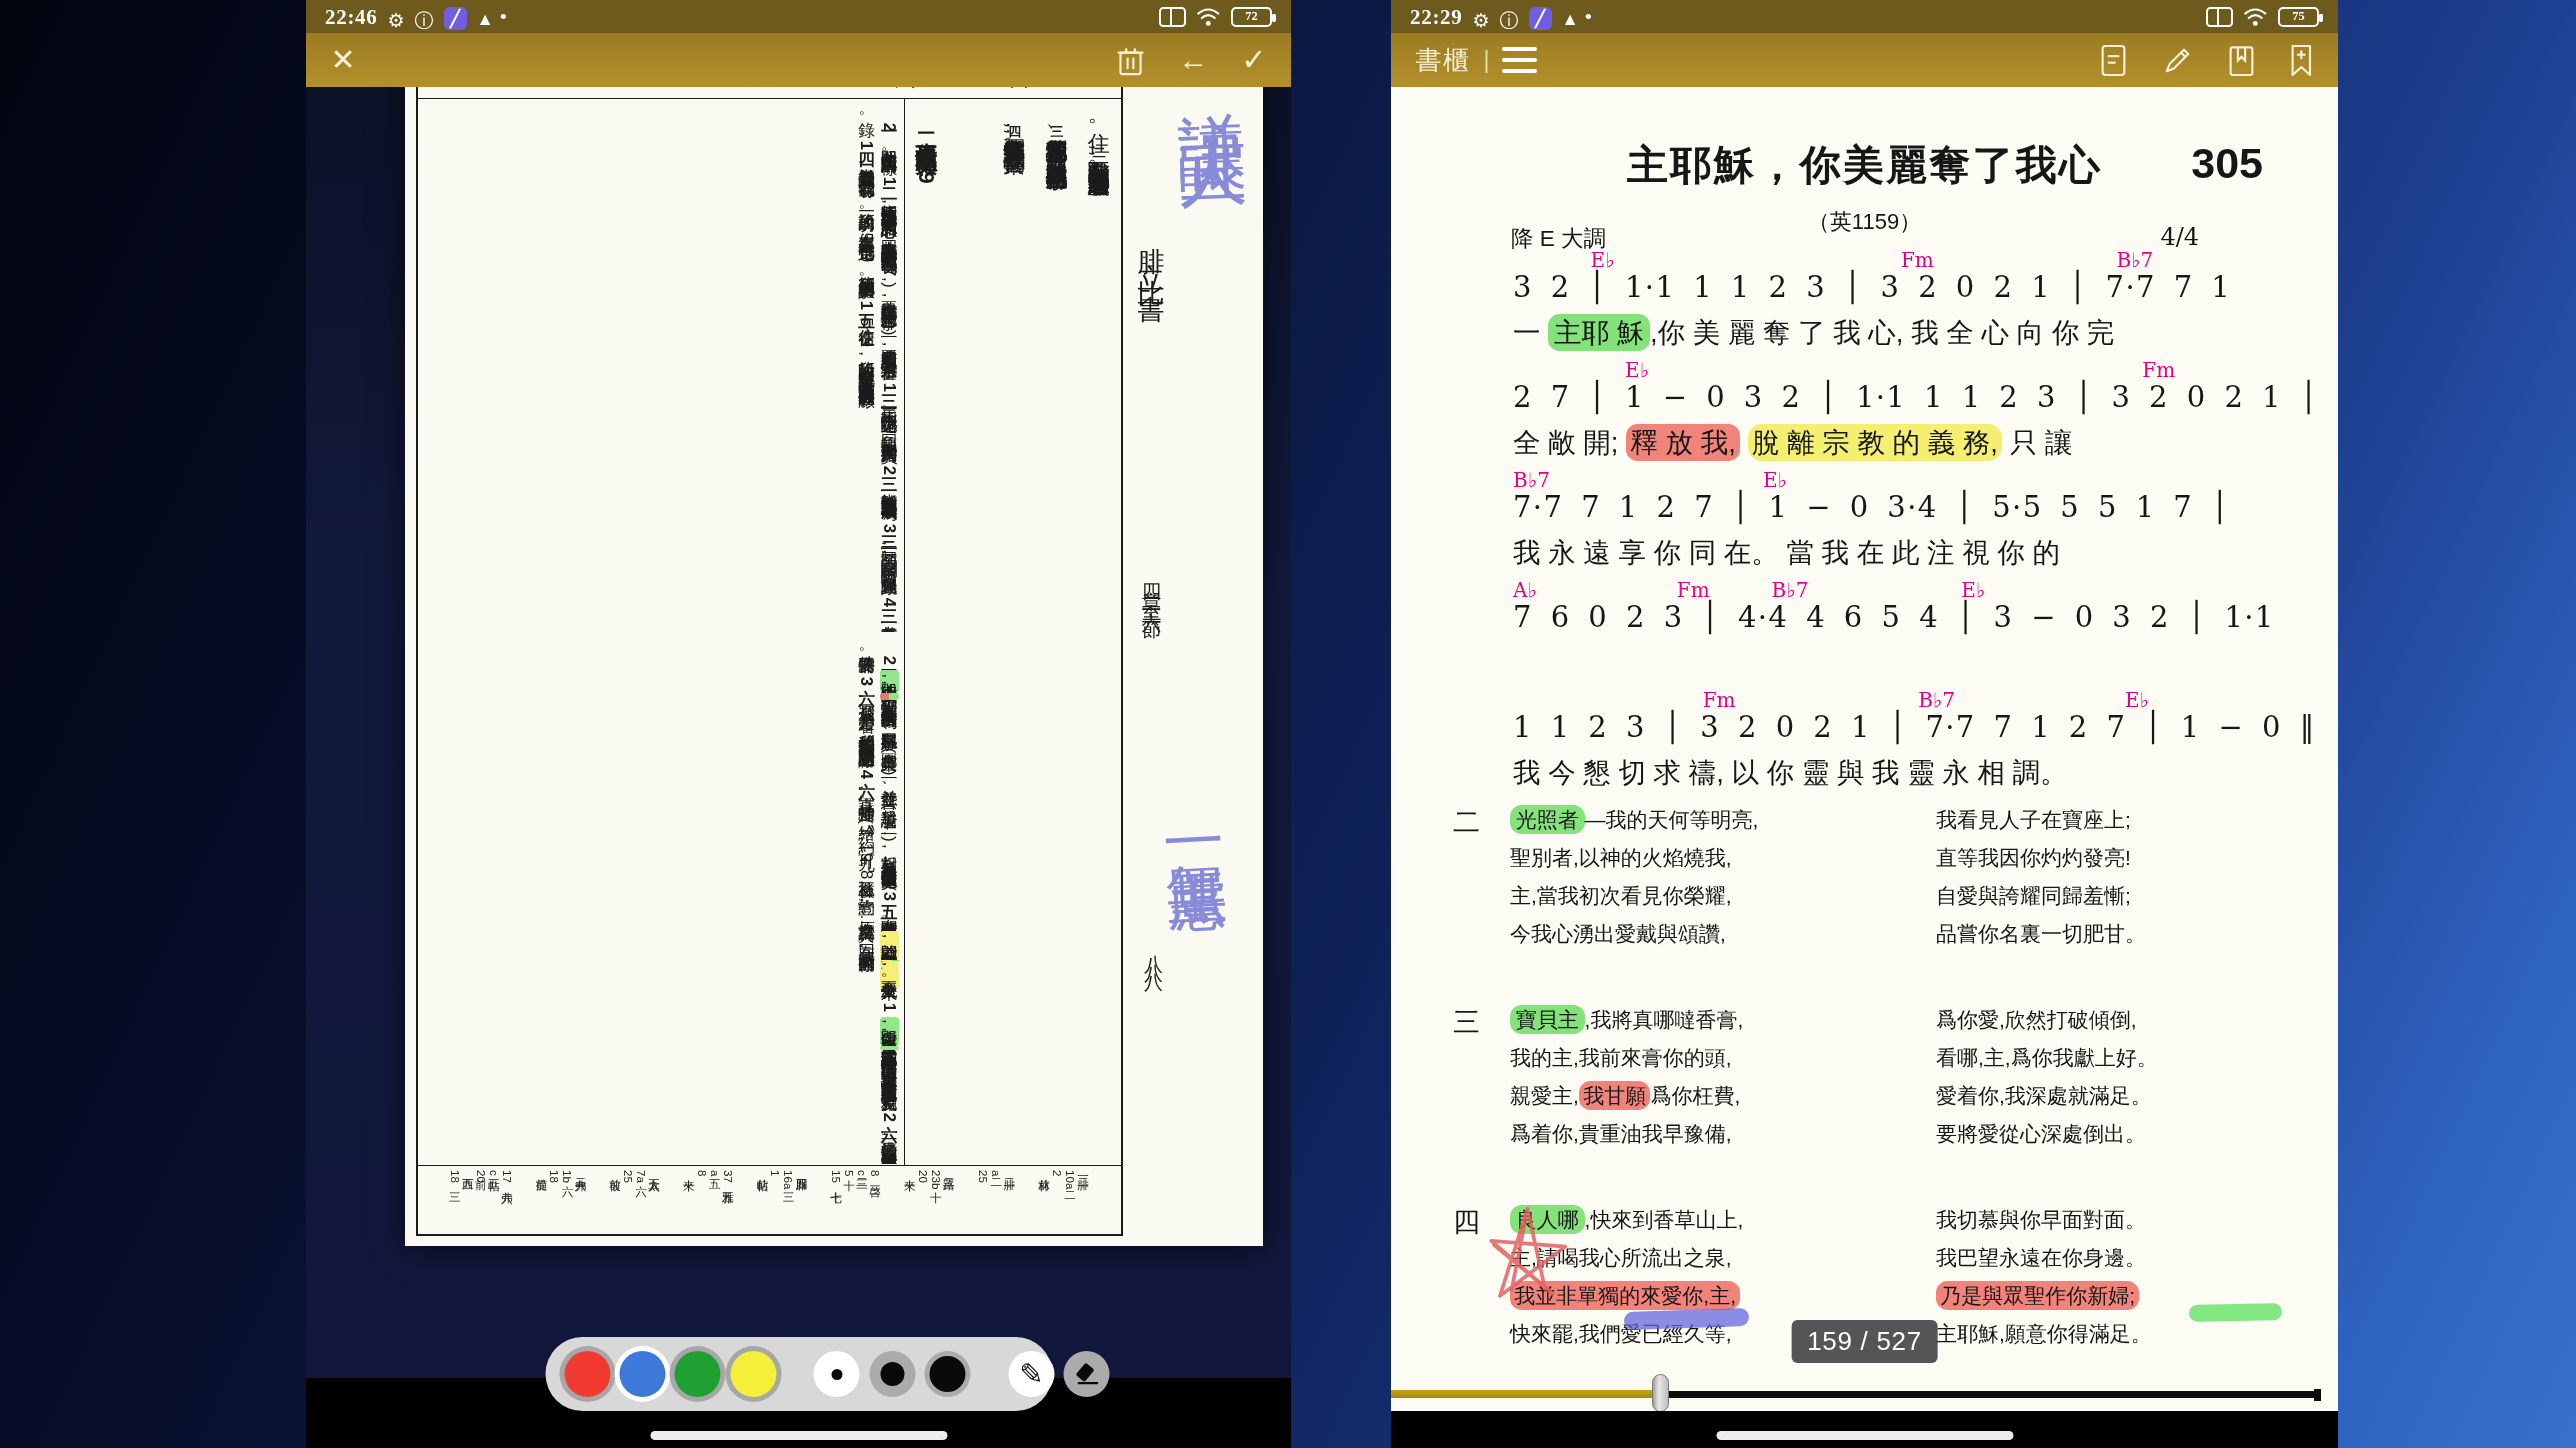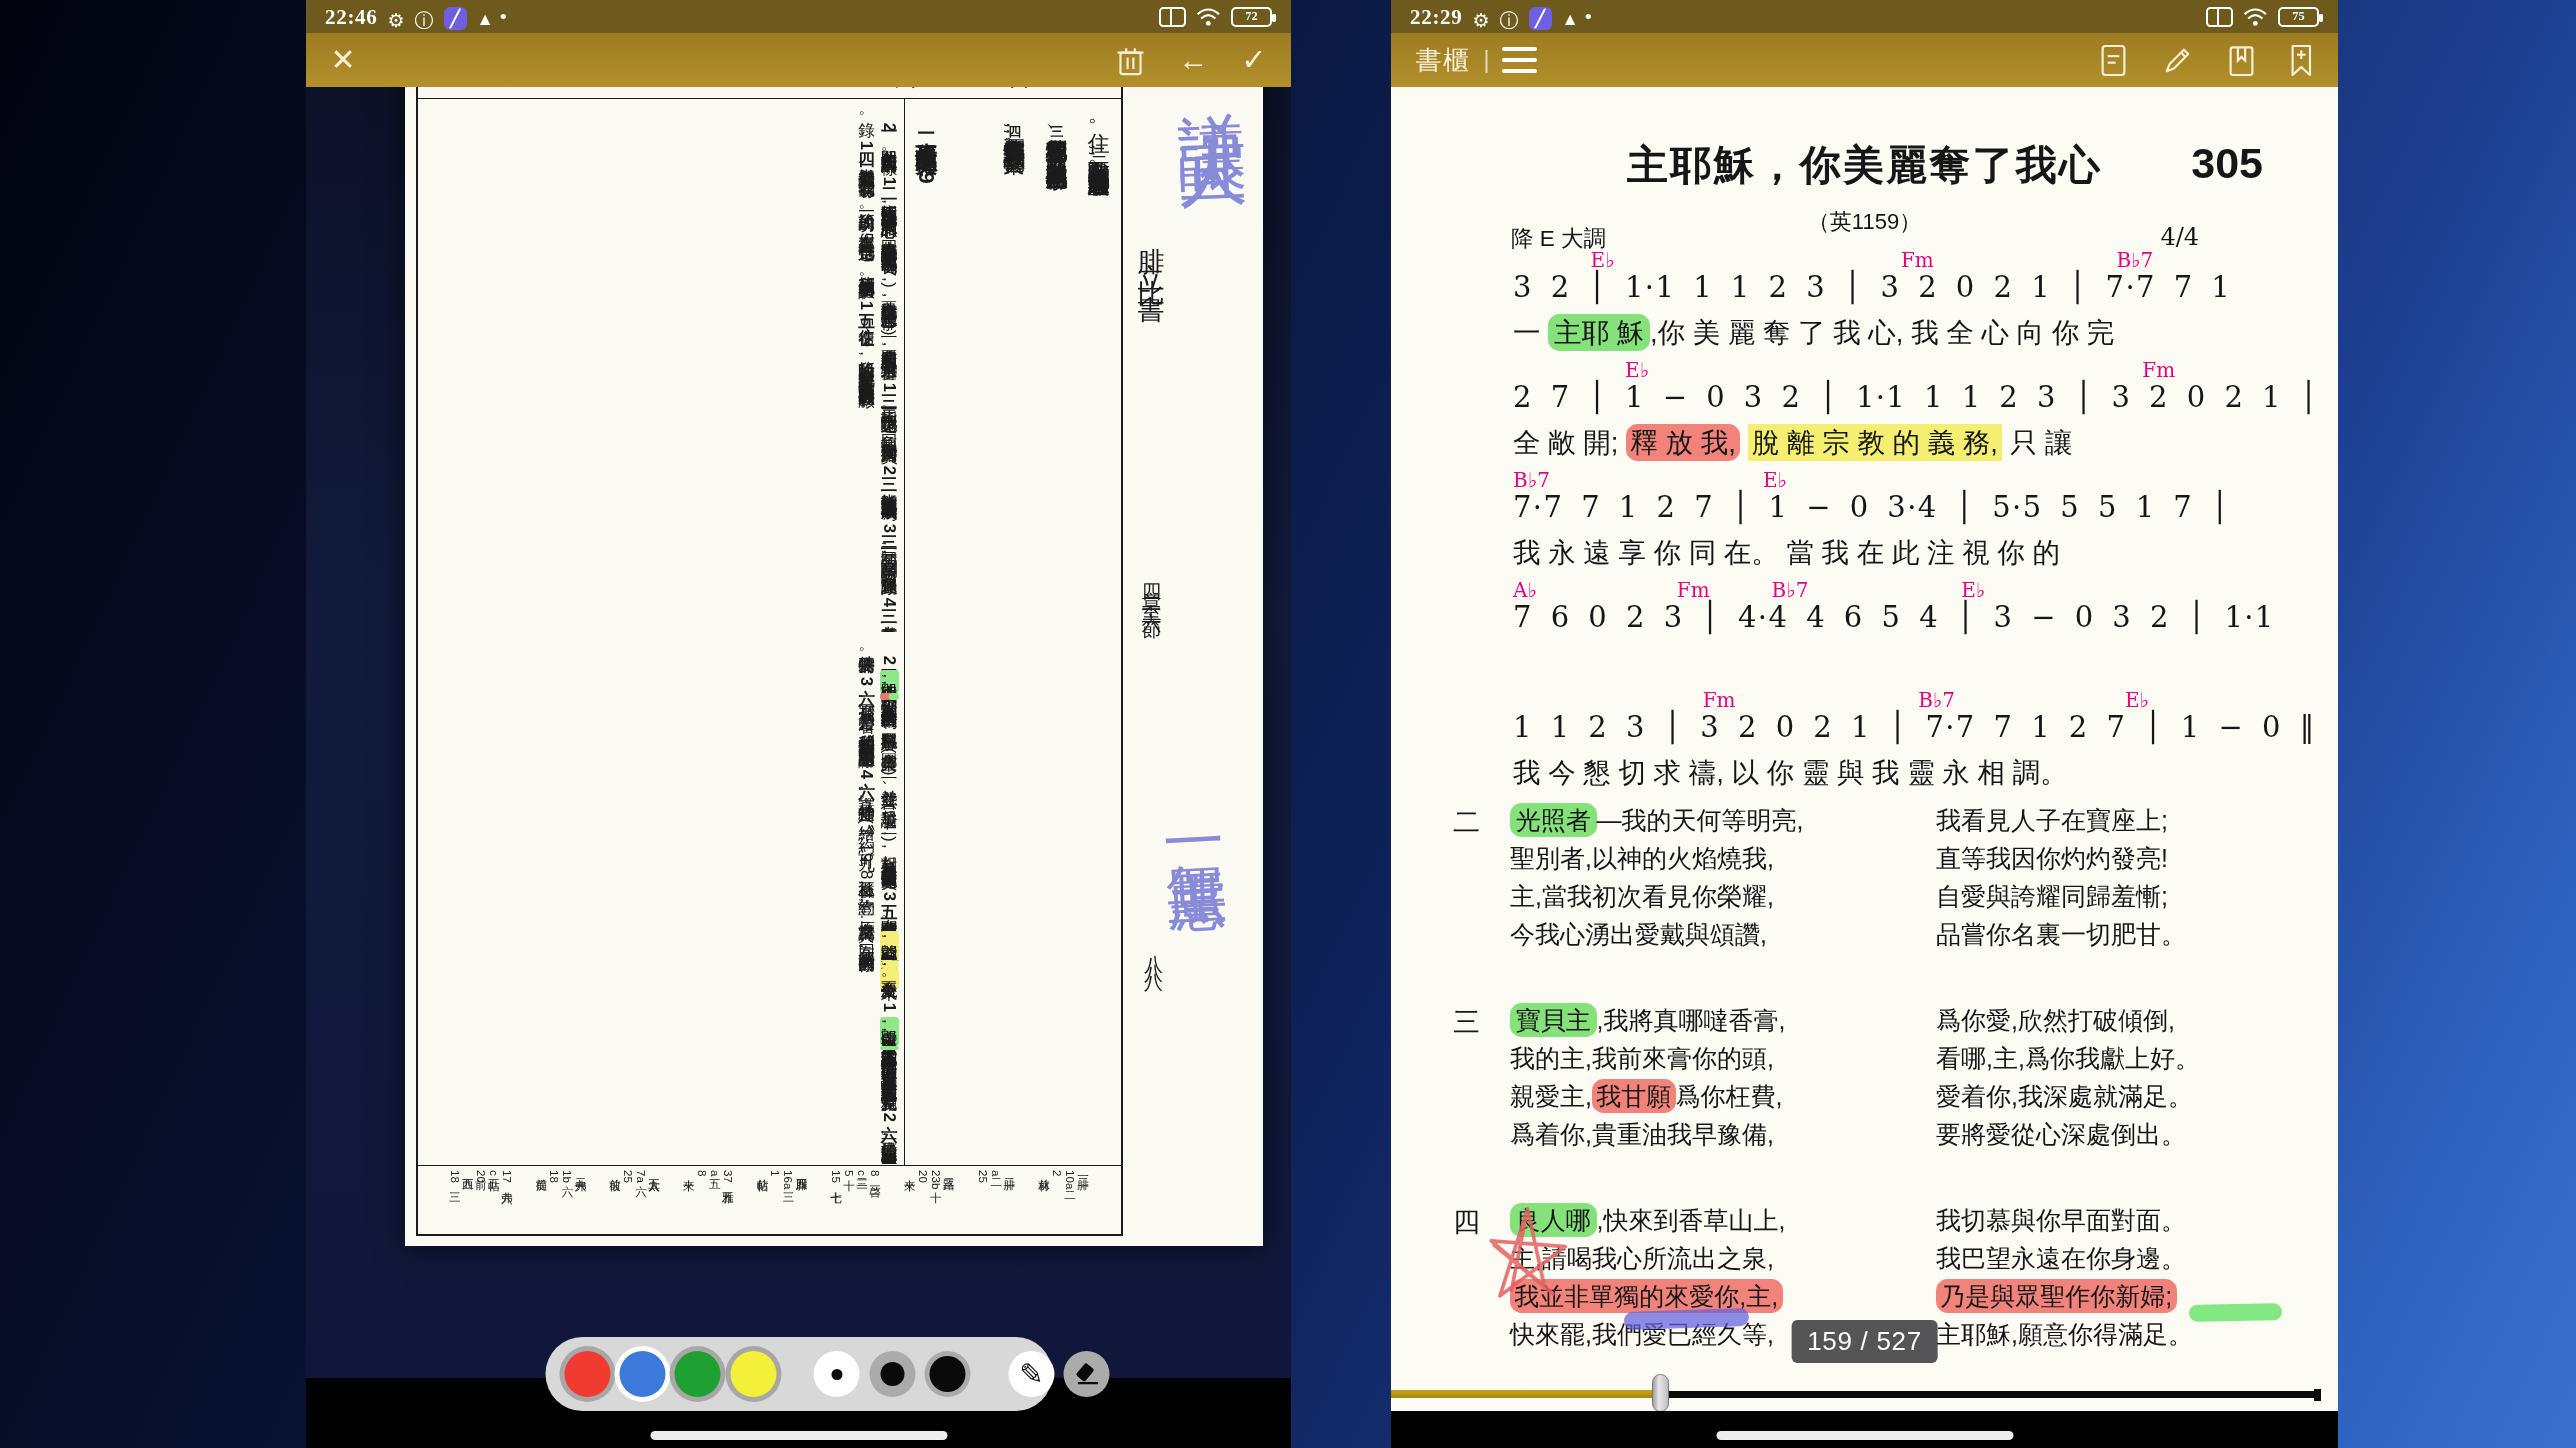--- a/index.html
+++ b/index.html
@@ -112,27 +112,27 @@
 
   .systems{position:absolute;top:161px;left:122px;width:862px;}
   .sys{height:110px;position:relative;}
   .chordline{position:relative;height:22px;}
   .chord{position:absolute;top:0;color:#e6007e;font-size:20px;font-family:"DejaVu Serif","Liberation Serif",serif;}
   .noteline{height:35px;font-size:29px;font-family:"DejaVu Serif","Liberation Serif",serif;
     letter-spacing:1.4px;word-spacing:7.2px;white-space:nowrap;}
   .lyricline{margin-top:10px;height:39px;font-size:27.5px;white-space:nowrap;}
   .rcontent .hl-g{background:#85e27b;border-radius:11.6px;padding:2.9px 5.8px;}
   .rcontent .hl-r{background:#f2837a;border-radius:11.6px;padding:2.9px 4.3px;}
-  .rcontent .hl-y{background:#f4ee71;border-radius:1px;padding:2.9px 4.3px;text-align:right;}
+  .rcontent .hl-y{background:#f4ee71;border-radius:14px;padding:2.9px 4.3px;text-align:right;}
 
   .verses{position:absolute;top:714px;left:62px;width:840px;}
   .verse{margin-bottom:48px;display:flex;}
   .verse-num{width:57px;font-size:27px;padding-top:2.9px;}
   .vrows{flex:1;}
-  .vrow{display:flex;height:38px;line-height:38px;font-size:25px;white-space:nowrap;align-items:center;}
+  .vrow{display:flex;height:38px;line-height:38px;font-size:21px;white-space:nowrap;align-items:center;}
   .vcell-l{width:426px;}
   .vcell-r{flex:1;}
 
   .star-doodle{position:absolute;left:93px;top:1116px;}
   .stroke-blue{position:absolute;left:233px;top:1223px;width:125px;height:18px;background:rgba(97,97,222,.72);
     border-radius:9.4px;transform:rotate(-2deg);}
   .stroke-green{position:absolute;left:798px;top:1217px;width:93px;height:16.7px;background:rgba(108,228,108,.85);
     border-radius:8.7px;transform:rotate(-1deg);}
 
   .page-badge{position:absolute;left:50%;transform:translateX(-50%);top:1233px;background:rgba(70,70,73,.92);

